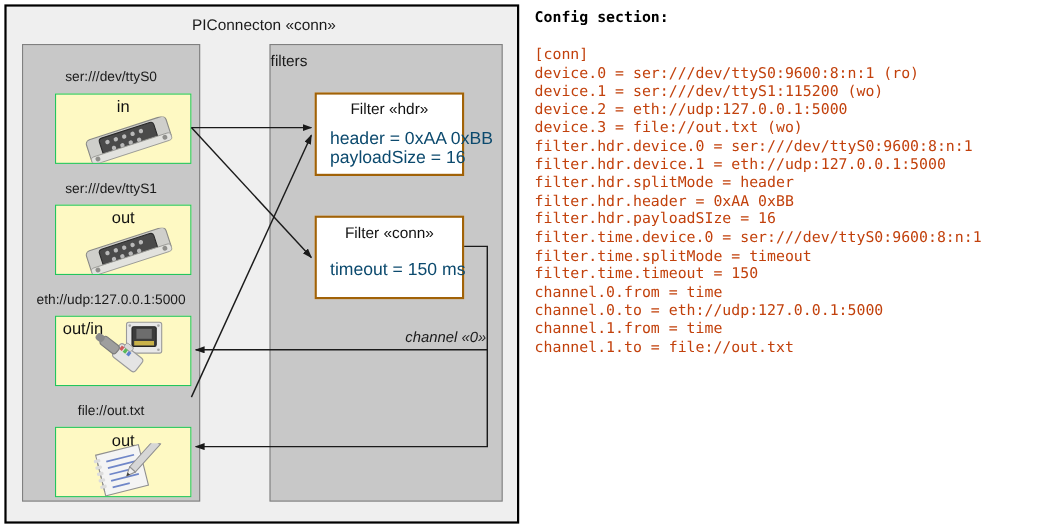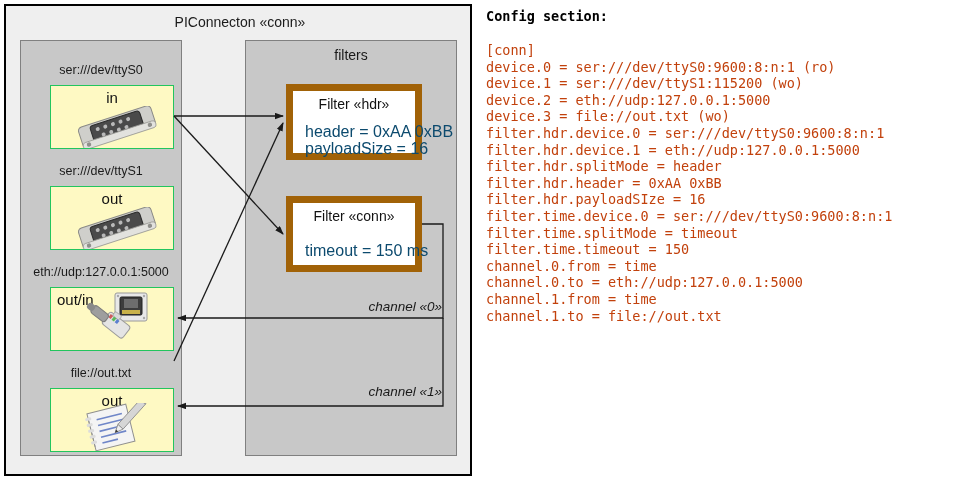--- a/index.html
+++ b/index.html
@@ -6,30 +6,30 @@
   body{width:964px;height:484px;font-family:"Liberation Sans",sans-serif;overflow:hidden;}
   #root{position:relative;width:964px;height:484px;}
 
   
   #diagram{position:absolute;left:4px;top:4px;width:468px;height:472px;
            background:#efefef;border:2px solid #000;box-sizing:border-box;}
   #diagram-title{position:absolute;left:0;top:8px;width:468px;text-align:center;
                  font-size:14px;color:#1a1a1a;}
 
   .group{position:absolute;background:#c8c8c8;border:1px solid #808080;box-sizing:border-box;}
-  .group-title{position:absolute;left:0;top:6px;width:100%;text-align:center;
+  .group-title{position:absolute;left:0;top:6px;width:100%;text-align:left;
                font-size:14px;color:#1a1a1a;}
 
   .node{position:absolute;background:#fef9c3;border:1px solid #22c55e;box-sizing:border-box;}
   .node-label{position:absolute;left:0;top:3px;width:100%;text-align:center;
               font-size:15px;color:#111;}
   .node-label.left{text-align:center;left:6px;width:auto;}
   .port-caption{position:absolute;font-size:12.5px;color:#1a1a1a;text-align:center;}
 
-  .filterbox{position:absolute;background:#ffffff;border:7px solid #a16207;box-sizing:border-box;}
+  .filterbox{position:absolute;background:#ffffff;border:2px solid #a16207;box-sizing:border-box;}
   .filter-title{position:absolute;left:0;top:5px;width:100%;text-align:center;font-size:14px;color:#111;}
   .filter-prop{position:absolute;left:12px;font-size:16px;color:#0c4a6e;white-space:nowrap;}
 
   .chan-label{position:absolute;font-size:13.5px;color:#1a1a1a;text-align:right;white-space:nowrap;font-style:italic;}
 
   #edges{position:absolute;left:0;top:0;width:468px;height:472px;pointer-events:none;}
 
   
   .icon{position:absolute;}
 
@@ -169,21 +169,20 @@
       <div class="filter-prop" style="top:32px;">header = 0xAA 0xBB</div>
       <div class="filter-prop" style="top:49px;">payloadSize = 16</div>
     </div>
 
     <div class="filterbox" style="left:280px;top:190px;width:136px;height:76px;">
       <div class="filter-title">Filter «conn»</div>
       <div class="filter-prop" style="top:39px;">timeout = 150 ms</div>
     </div>
 
     <div class="chan-label" style="left:250px;top:293px;width:186px;">channel «0»</div>
-    <div class="chan-label" style="left:250px;top:378px;width:186px;">channel «1»</div>
 
     <svg id="edges" viewBox="0 0 468 472">
       <defs>
         <marker id="ah" markerWidth="9" markerHeight="9" refX="8" refY="3.2" orient="auto" markerUnits="userSpaceOnUse">
           <path d="M0,0 L9,3.2 L0,6.4 z" fill="#1a1a1a"></path>
         </marker>
       </defs>
       <g stroke="#1a1a1a" stroke-width="1.3" fill="none" marker-end="url(#ah)">
 
         <path d="M168,110 L277,110"></path>

